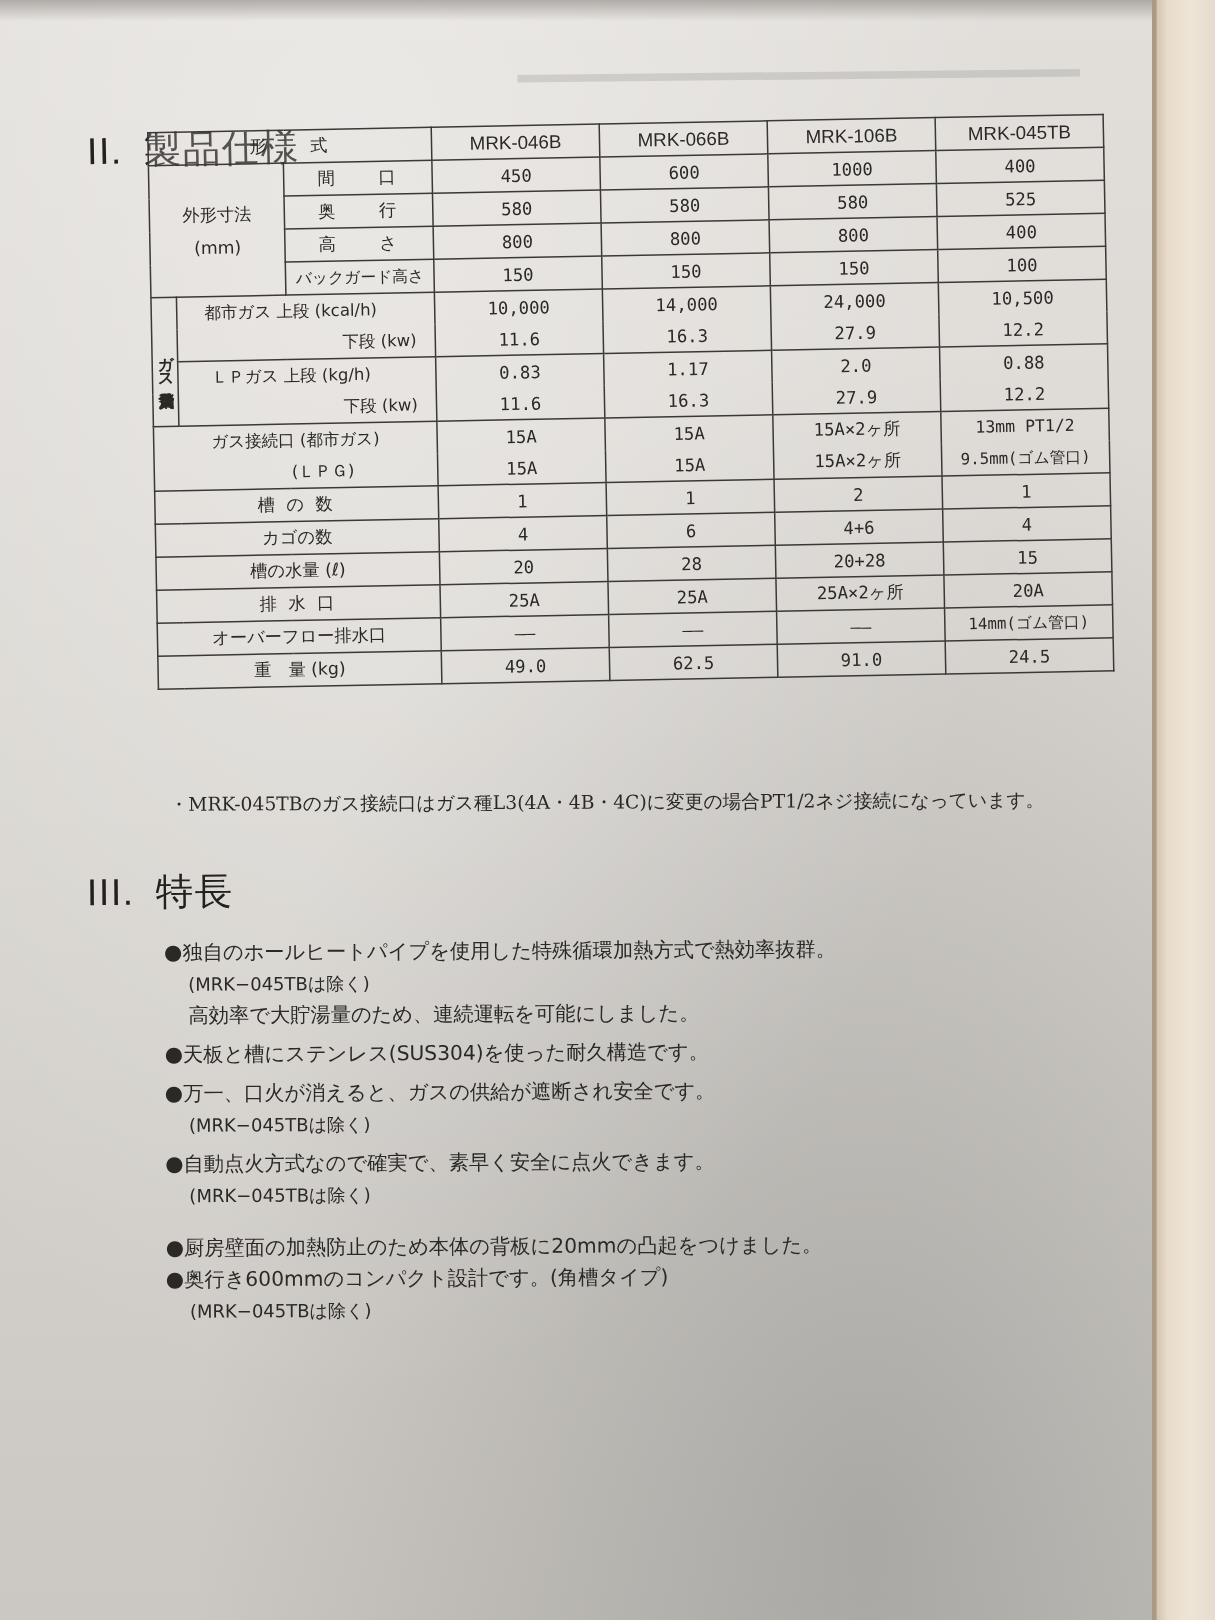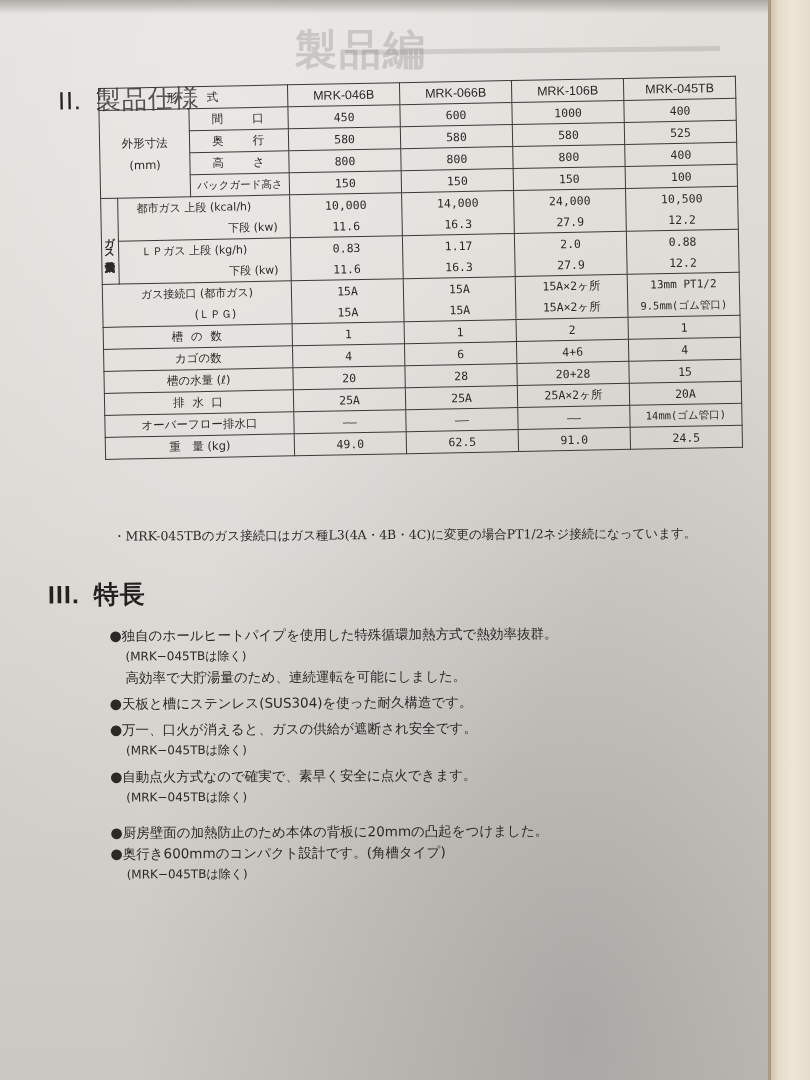--- a/index.html
+++ b/index.html
@@ -34,21 +34,21 @@
   }
   .ghost-bar {
     position: absolute; left: 345px; top: 48px; width: 375px; height: 5px;
     background: rgba(120,118,114,0.22); transform: rotate(-0.6deg);
   }
   .section-title {
     position: absolute; font-size: 25px; font-weight: normal; color: #232120;
     letter-spacing: 1px;
   }
   .sec2 { left: 58px; top: 83px; transform: rotate(-1.2deg); }
-  .sec3 { left: 48px; top: 578px; transform: rotate(-0.5deg); font-weight: bold; }
+  .sec3 { left: 58px; top: 578px; transform: rotate(-0.5deg); }
   .numeral { font-family: "Liberation Sans", sans-serif; margin-right: 14px; }
 
   .spec-table {
     position: absolute; left: 98px; top: 88px;
     border-collapse: collapse; transform: rotate(-1.1deg); transform-origin: left top;
     font-size: 11.5px;
   }
   .spec-table td {
     border: 1px solid #3b3937; height: 21px; padding: 0 4px;
     text-align: center; white-space: nowrap; background: rgba(230,227,222,0.25);
@@ -73,21 +73,20 @@
   .feat-line .bullet { font-size: 14px; }
   .feat-sub { font-size: 12px; padding-left: 16px; height: 21px; line-height: 21px; white-space: nowrap; }
   .feat-cont { font-size: 13.5px; padding-left: 16px; height: 21px; line-height: 21px; white-space: nowrap; }
   .gap { height: 5px; }
 </style>
 </head>
 <body>
 
 <div class="page">
   <div class="top-shadow"></div>
-  <div class="ghost">製品編</div>
   <div class="ghost-bar"></div>
 
   <div class="section-title sec2">
     <span class="numeral">II.</span><span>製品仕様</span>
   </div>
 
   <table class="spec-table">
     <tbody>
         <tr>
       <td colspan="3" class="lbl" style="width:180px">形　　式</td>

